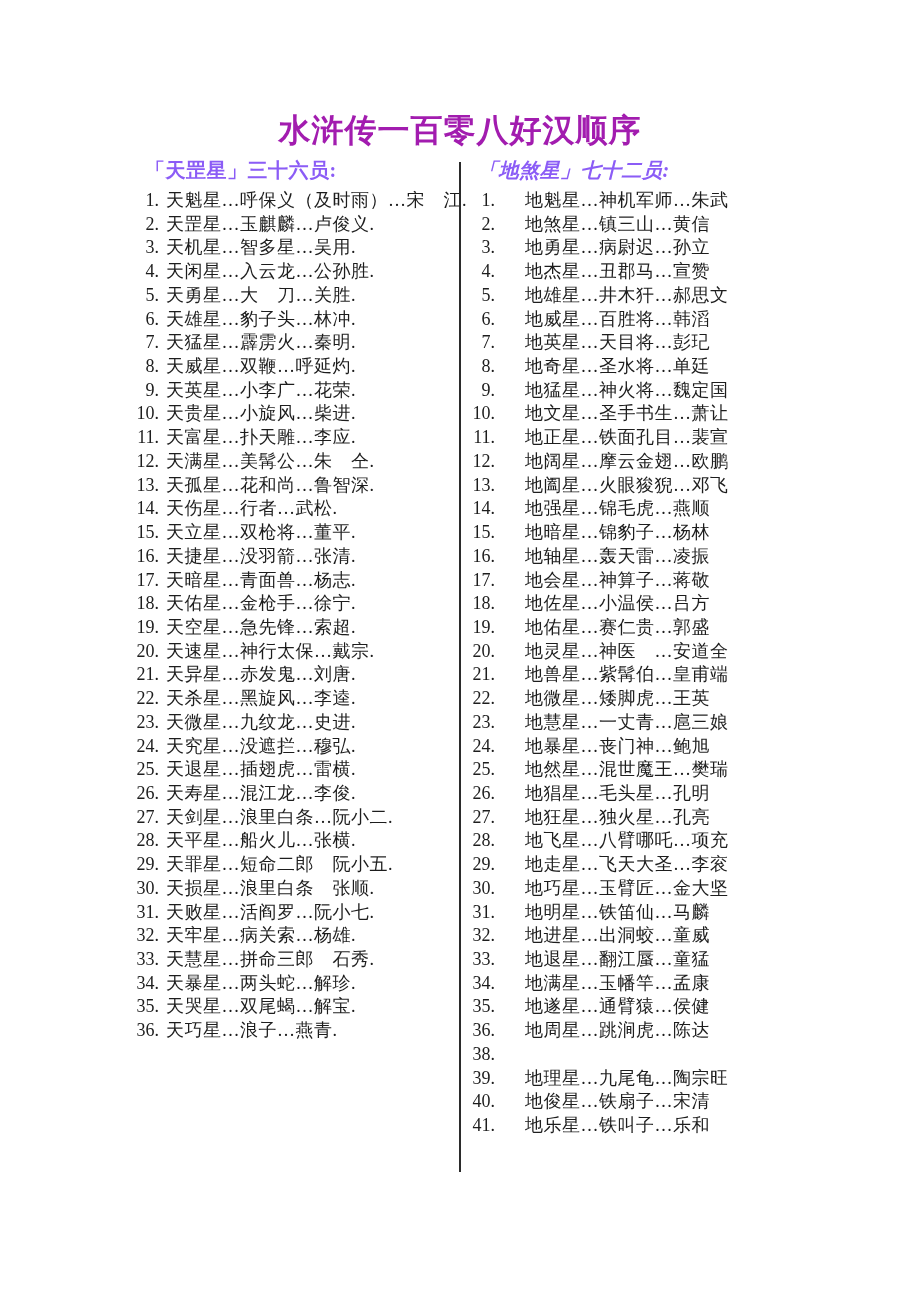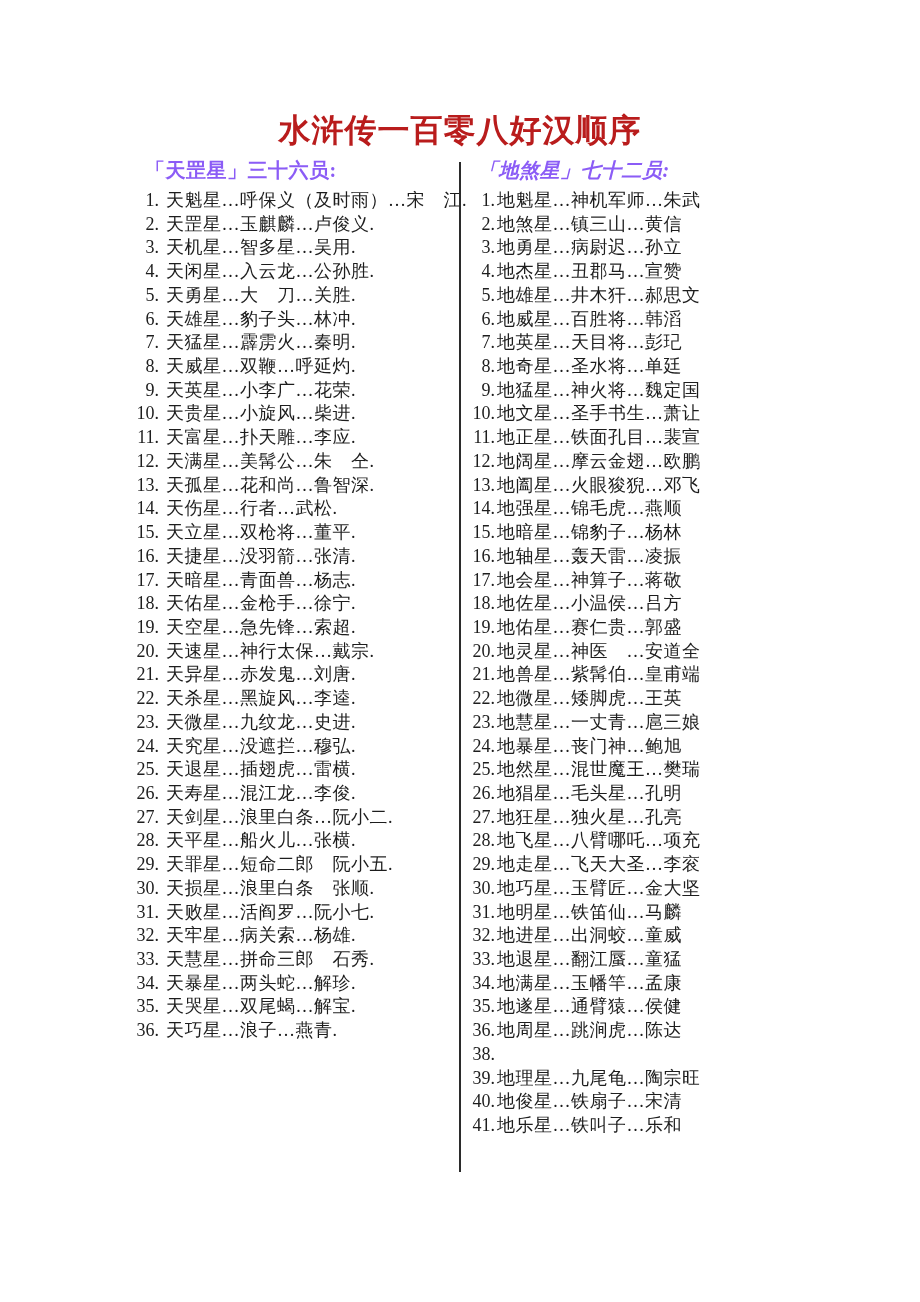--- a/index.html
+++ b/index.html
@@ -9,21 +9,21 @@
     font-family:"Liberation Serif","DejaVu Serif",serif;
     color:#1d1d1d;
     position:relative;
     overflow:hidden;
   }
   .page { position:absolute; inset:0; }
   .page-title {
     position:absolute; top:106px; left:0; width:920px;
     text-align:center;
     font-size:32px; font-weight:bold; line-height:48px;
-    color:#b91c1c; letter-spacing:1px;
+    color:#a21caf; letter-spacing:1px;
     white-space:nowrap;
   }
   .column { position:absolute; top:157px; }
   .col-left  { left:133px; width:326px; }
   .col-right { left:467px; width:345px; }
   .col-header {
     font-size:20px; font-weight:bold; color:#8b5cf6;
     height:26px; line-height:26px; margin-bottom:6px;
     letter-spacing:0.5px; white-space:nowrap;
   }
@@ -31,21 +31,21 @@
   .col-right .col-header { padding-left:11px;font-style:italic; }
   .list { }
   .row {
     display:flex; align-items:baseline;
     height:23.72px; line-height:23.72px;
     font-size:18px; white-space:nowrap;
   }
   .num { flex:none; width:26px; text-align:right; }
   .col-right .num { width:28px; }
   .txt { margin-left:7px; letter-spacing:0.5px; }
-  .col-right .txt { margin-left:2px; }
+  .col-right .txt { margin-left:30px; }
   .divider {
     position:absolute; left:459px; top:162px;
     width:2px; height:1010px; background:#2b2b2b;
   }
 </style>
 </head>
 <body>
 
 <div class="page">
 

